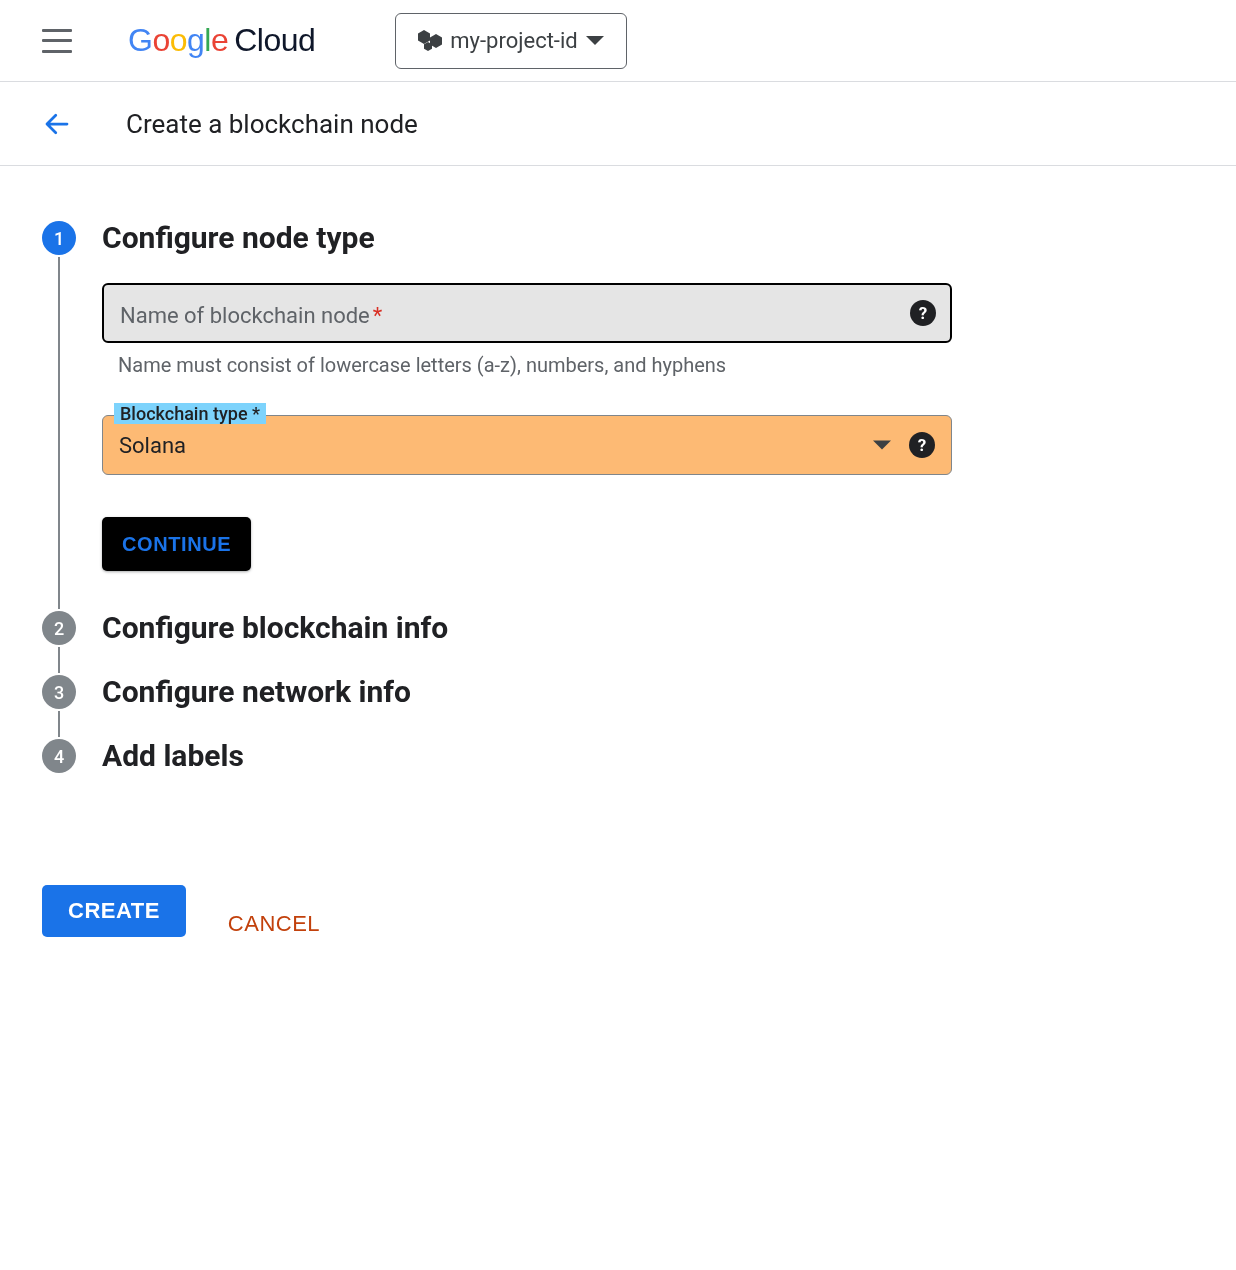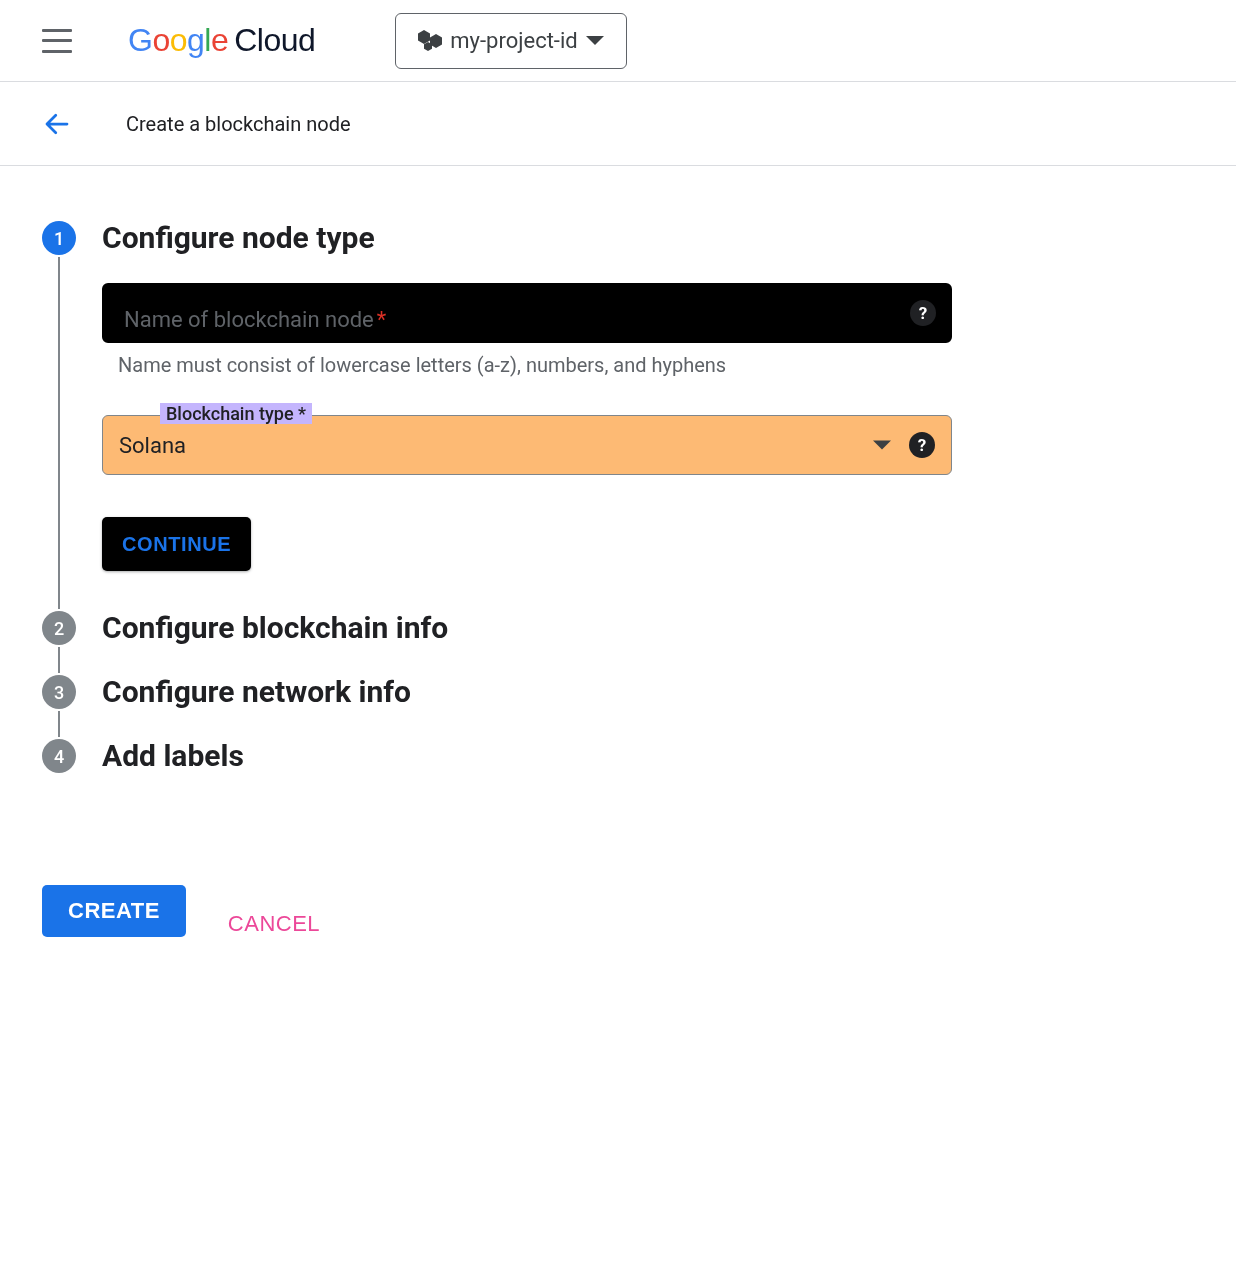--- a/index.html
+++ b/index.html
@@ -78,21 +78,21 @@
       align-items: center;
       padding: 0 42px;
       gap: 54px;
     }
     .back-arrow {
       cursor: pointer;
       display: flex;
       align-items: center;
     }
     .page-title {
-      font-size: 20px;
+      font-size: 26px;
       font-weight: 400;
       color: #202124;
     }
     .content {
       padding: 55px 42px 40px;
     }
     .stepper { position: relative; }
     .step { display: flex; gap: 26px; }
     .step-rail {
       display: flex;
@@ -132,26 +132,26 @@
     .step-line.short { height: 26px; flex: none; }
 
     .form-group { margin-top: 28px; position: relative; }
 
     .text-field-wrap {
       position: relative;
     }
     .text-field {
       width: 100%;
       height: 60px;
-      border: 6px solid #000000;
+      border: 2px solid #000000;
       border-radius: 6px;
       padding: 0 56px 0 16px;
       font-size: 22px;
       color: #202124;
-      background: #000000;
+      background: #e5e5e5;
     }
     .text-field::placeholder {
       color: #5f6368;
     }
     .required-star { color: #d93025; }
     .help-badge {
       position: absolute;
       right: 16px;
       top: 50%;
       transform: translateY(-50%);
@@ -172,27 +172,26 @@
       font-size: 20px;
       color: #5f6368;
       padding-left: 16px;
     }
 
     .select-group { margin-top: 38px; position: relative; }
     .floating-label {
       position: absolute;
       top: -12px;
       left: 12px;
-      background: #c4b5fd;
+      background: #7dd3fc;
       padding: 0 6px;
       font-size: 18px;
       color: #202124;
       font-weight: 500;
       z-index: 2;
-      margin-left: 46px;
     }
     .placeholder-text {
       color:#5f6368;
       font-size:22px;
       display:flex;
       align-items:center;
       gap:3px;
       padding-left:16px;
       height:60px;
     }
@@ -245,21 +244,21 @@
       border: none;
       border-radius: 5px;
       font-size: 22px;
       font-weight: 600;
       letter-spacing: 0.5px;
       cursor: pointer;
     }
     .cancel-btn {
       background: none;
       border: none;
-      color: #ec4899;
+      color: #c2410c;
       font-size: 22px;
       font-weight: 500;
       letter-spacing: 0.5px;
       cursor: pointer;
       margin-top: 12px;
     }
   </style>
 </head>
 <body>
 

